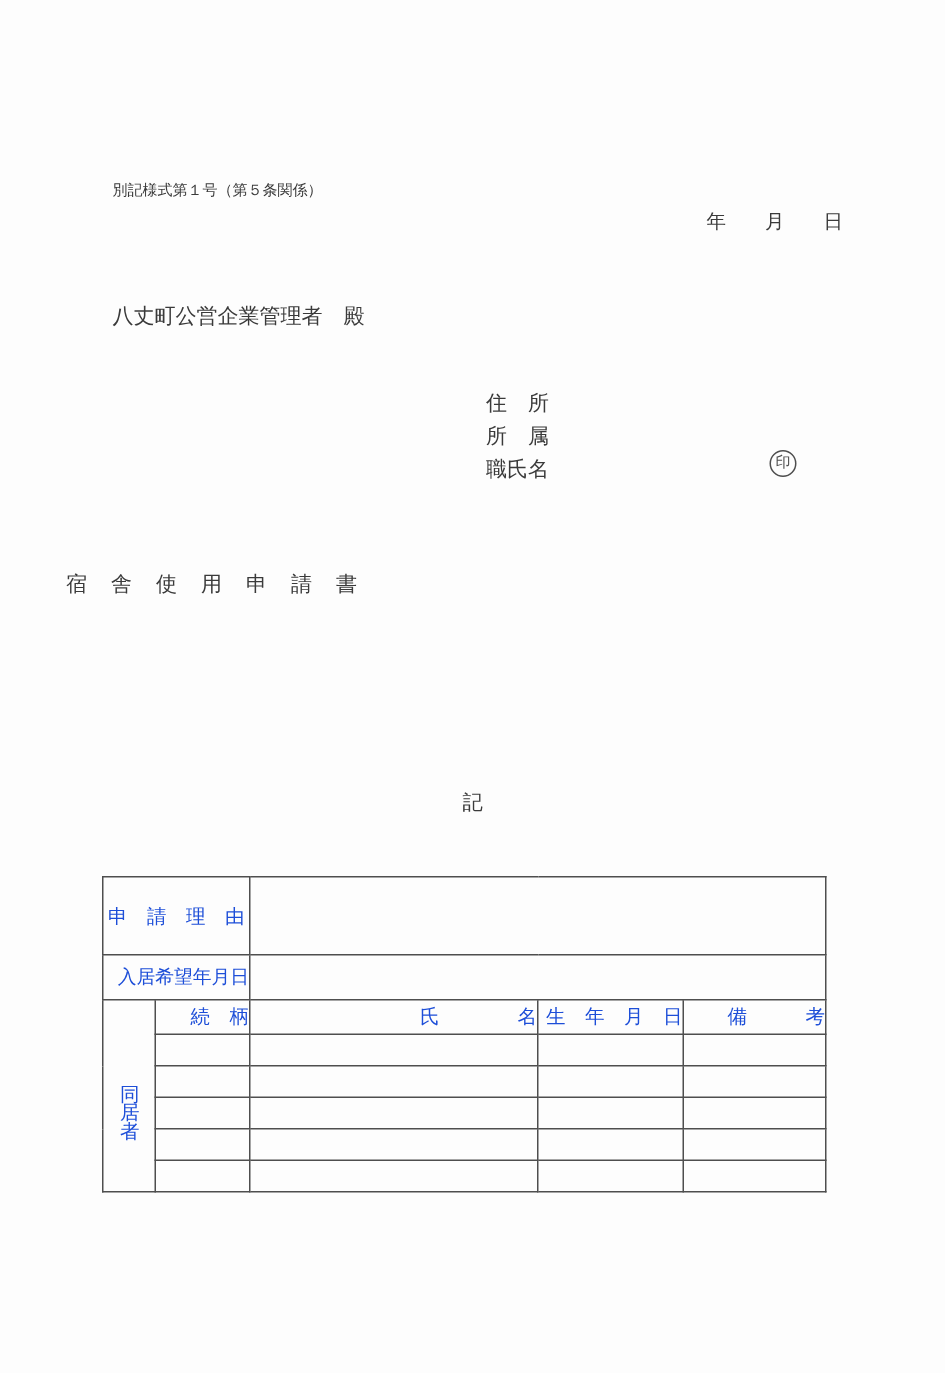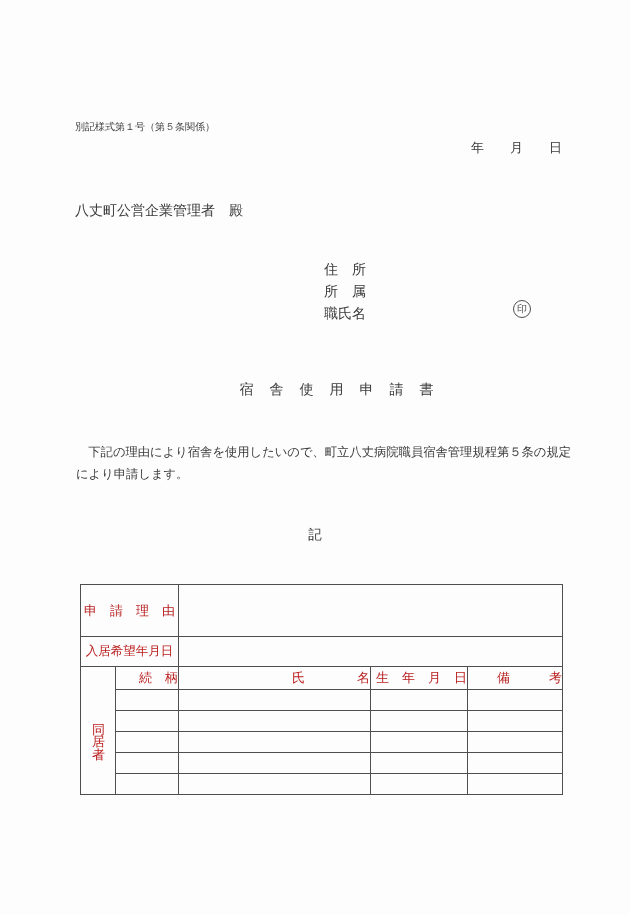--- a/index.html
+++ b/index.html
@@ -43,61 +43,60 @@
     width: 16px; height: 16px;
     border: 1px solid #4e4e4e;
     border-radius: 50%;
     font-size: 10px;
     line-height: 16px;
     text-align: center;
     color: #4e4e4e;
   }
   .doc-title {
     left: 0; right: 0; top: 381px;
-    text-align: center;
     font-size: 14px;
     letter-spacing: 1px;
     padding-left: 44px;
   }
   .body-text {
     left: 76px; top: 441px;
     font-size: 12.3px;
     line-height: 22px;
   }
   .ki-heading {
     left: 0; right: 0; top: 526px;
     text-align: center;
     font-size: 13.5px;
   }
 
   table.app-table {
     position: absolute;
-    left: 80px; top: 584px;
+    left: 68px; top: 584px;
     width: 482px;
     border-collapse: collapse;
     table-layout: fixed;
     font-size: 13px;
-    color: #b91c1c;
+    color: #1d4ed8;
   }
   table.app-table, table.app-table td, table.app-table th {
     border: 1px solid #4e4e4e;
   }
   table.app-table { border-width: 1.5px; }
   table.app-table td, table.app-table th {
     padding: 0;
     vertical-align: middle;
     font-weight: normal;
   }
   tr.r-reason  { height: 52px; }
   tr.r-movein  { height: 30px; }
   tr.r-header  { height: 23px; }
   tr.r-data    { height: 21px; }
 
   td.c-reason { text-align: center; font-size: 13px; }
-  td.c-movein { text-align: center; padding-left: 7px; font-size: 12.5px; }
+  td.c-movein { text-align: right; padding-left: 7px; font-size: 12.5px; }
   th.c-head   { text-align: right; font-size: 13px; }
   td.c-vertical { text-align: center; }
   td.c-vertical .vtext {
     writing-mode: vertical-rl;
     text-orientation: upright;
     letter-spacing: 12px;
     margin: 0 auto;
     font-size: 13px;
   }
 </style>
@@ -115,24 +114,20 @@
   <div class="abs address-block">
     <div>住　所</div>
     <div>所　属</div>
     <div>職氏名</div>
   </div>
 
   <div class="abs seal">印</div>
 
   <div class="abs doc-title">宿　舎　使　用　申　請　書</div>
 
-  <div class="abs body-text">
-    <div>　下記の理由により宿舎を使用したいので、町立八丈病院職員宿舎管理規程第５条の規定</div>
-    <div>により申請します。</div>
-  </div>
 
   <div class="abs ki-heading">記</div>
 
   <table class="app-table">
     <colgroup>
       <col style="width:35px">
       <col style="width:63px">
       <col style="width:192px">
       <col style="width:97px">
       <col style="width:95px">

